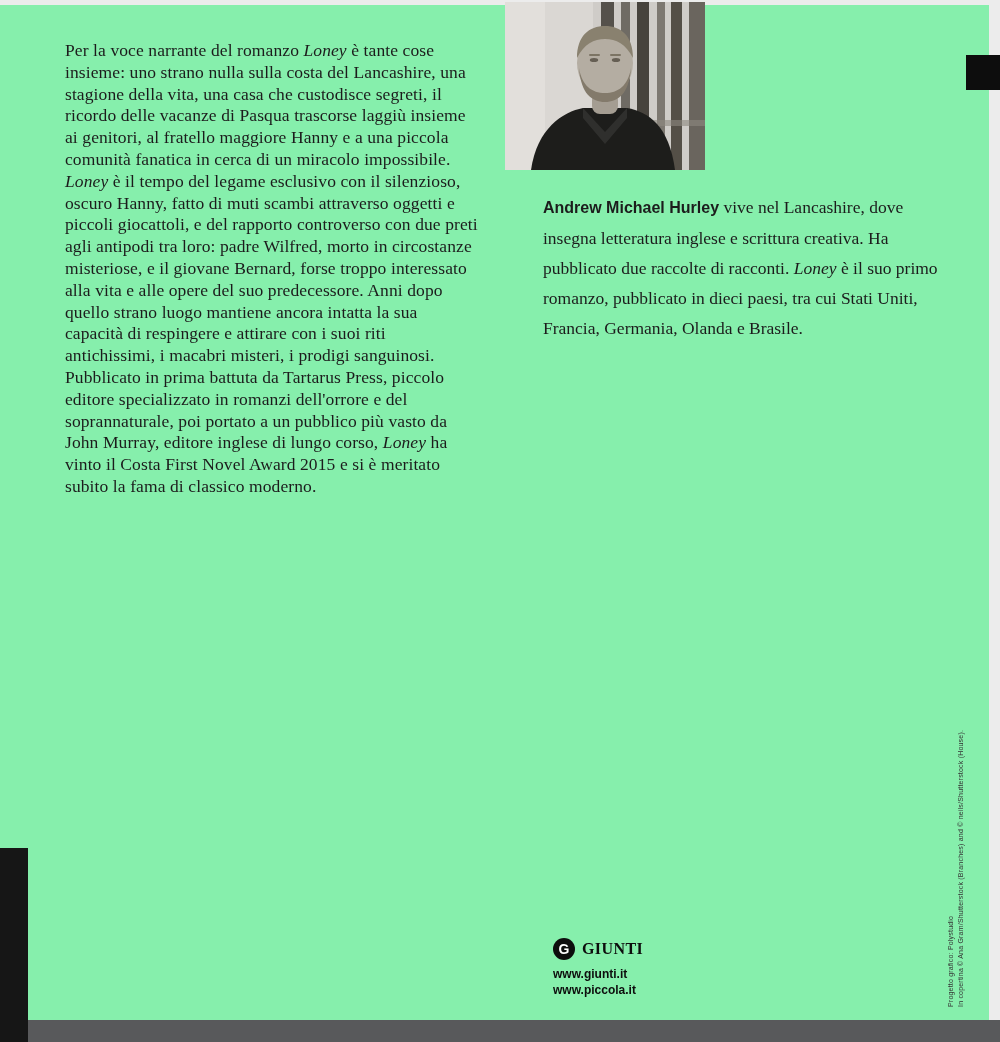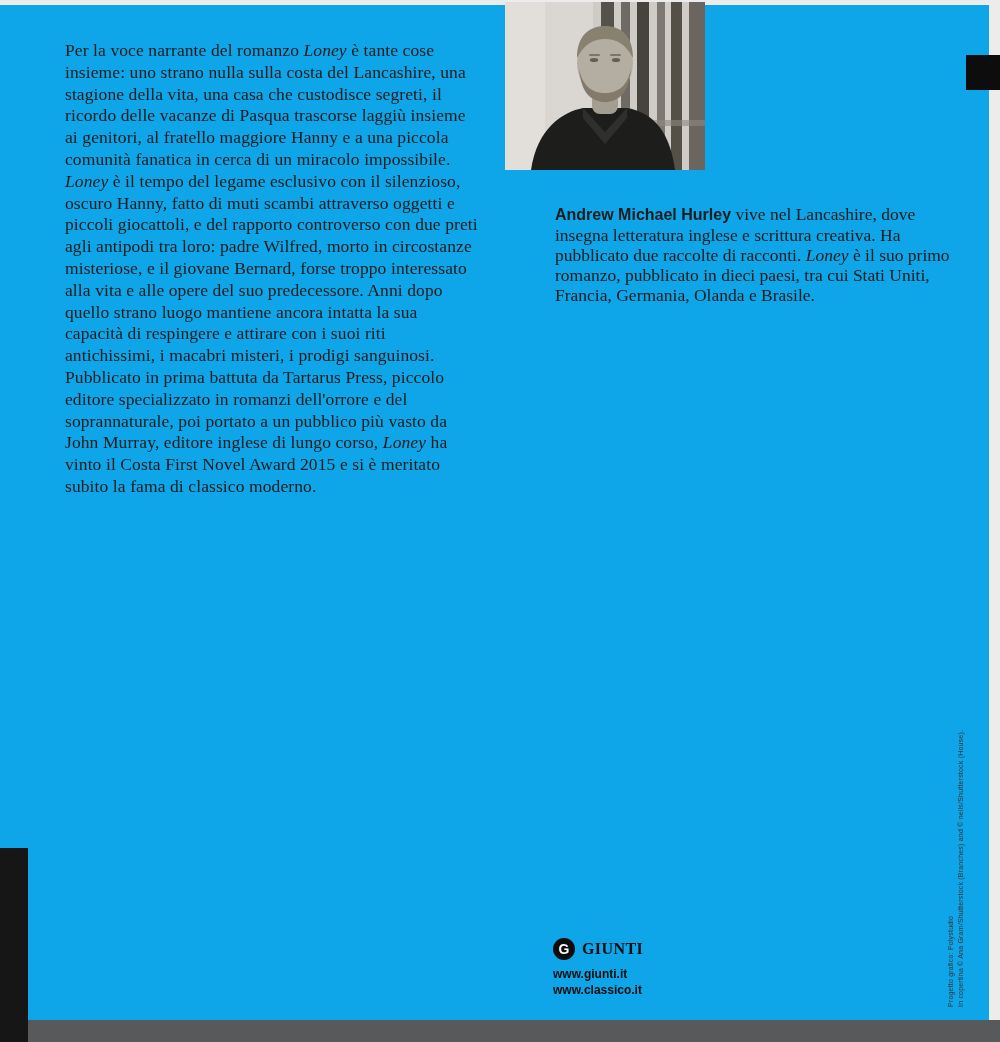--- a/index.html
+++ b/index.html
@@ -1,20 +1,20 @@
 <!DOCTYPE html>
 <html><head>
 <meta charset="utf-8">
 <style>
   html, body { margin:0; padding:0; background:#ffffff; }
   .jacket {
     position: relative;
     width: 1000px;
     height: 1042px;
-    background: #0ea5e9;
+    background: #86efac;
     overflow: hidden;
     font-family: "Liberation Serif", serif;
     color: #1b1b1b;
   }
 
   
   .edge-top    { position:absolute; left:0; top:0; width:1000px; height:5px;  background:#ececec; z-index:0; }
   .edge-right  { position:absolute; left:989px; top:0; width:11px; height:1042px; background:#ececec; z-index:0; }
   .black-corner{ position:absolute; left:966px; top:55px; width:34px; height:35px; background:#0d0d0d; z-index:3; }
   .spine-black { position:absolute; left:0; top:848px; width:28px; height:194px; background:#161616; z-index:3; }
@@ -26,22 +26,22 @@
     font-size:17.5px; line-height:21.8px; letter-spacing:0.1px; color:#1c1c1c;
   }
   .it { font-style: italic; }
 
   
   .photo { position:absolute; left:505px; top:2px; width:200px; height:168px; z-index:1; }
   .photo svg { display:block; width:100%; height:100%; }
 
   
   .bio {
-    position:absolute; left:543px; top:192px; width:400px; margin:12px;
-    font-size:17.5px; line-height:20px; color:#1c1c1c;
+    position:absolute; left:543px; top:192px; width:400px; margin:0;
+    font-size:17.5px; line-height:30px; color:#1c1c1c;
   }
   .bio .name {
     font-family:"Liberation Sans", sans-serif; font-weight:bold; font-size:16px;
   }
 
   
   .publisher { position:absolute; left:553px; top:938px; z-index:2; }
   .logo-row { display:flex; align-items:center; gap:7px; }
   .logo-mark {
     width:22px; height:22px; border-radius:50%; background:#0d0d0d; color:#ffffff;
@@ -116,21 +116,21 @@
 
   <p class="bio"><span class="name">Andrew Michael Hurley</span><span> vive nel Lancashire, dove insegna letteratura inglese e scrittura creativa. Ha pubblicato due raccolte di racconti. </span><span class="it">Loney</span><span> è il suo primo romanzo, pubblicato in dieci paesi, tra cui Stati Uniti, Francia, Germania, Olanda e Brasile.</span></p>
 
   <div class="publisher">
     <div class="logo-row">
       <span class="logo-mark">G</span>
       <span class="logo-name">GIUNTI</span>
     </div>
     <div class="urls">
       <div>www.giunti.it</div>
-      <div>www.classico.it</div>
+      <div>www.piccola.it</div>
     </div>
   </div>
 
   <div class="credit-line" id="credit1">In copertina © Ana Gram/Shutterstock (Branches) and © neils/Shutterstock (House).</div>
   <div class="credit-line" id="credit2">Progetto grafico: Polystudio</div>
 
   <div class="spine-black"></div>
   <div class="bottom-gray"></div>
 
 </div>

